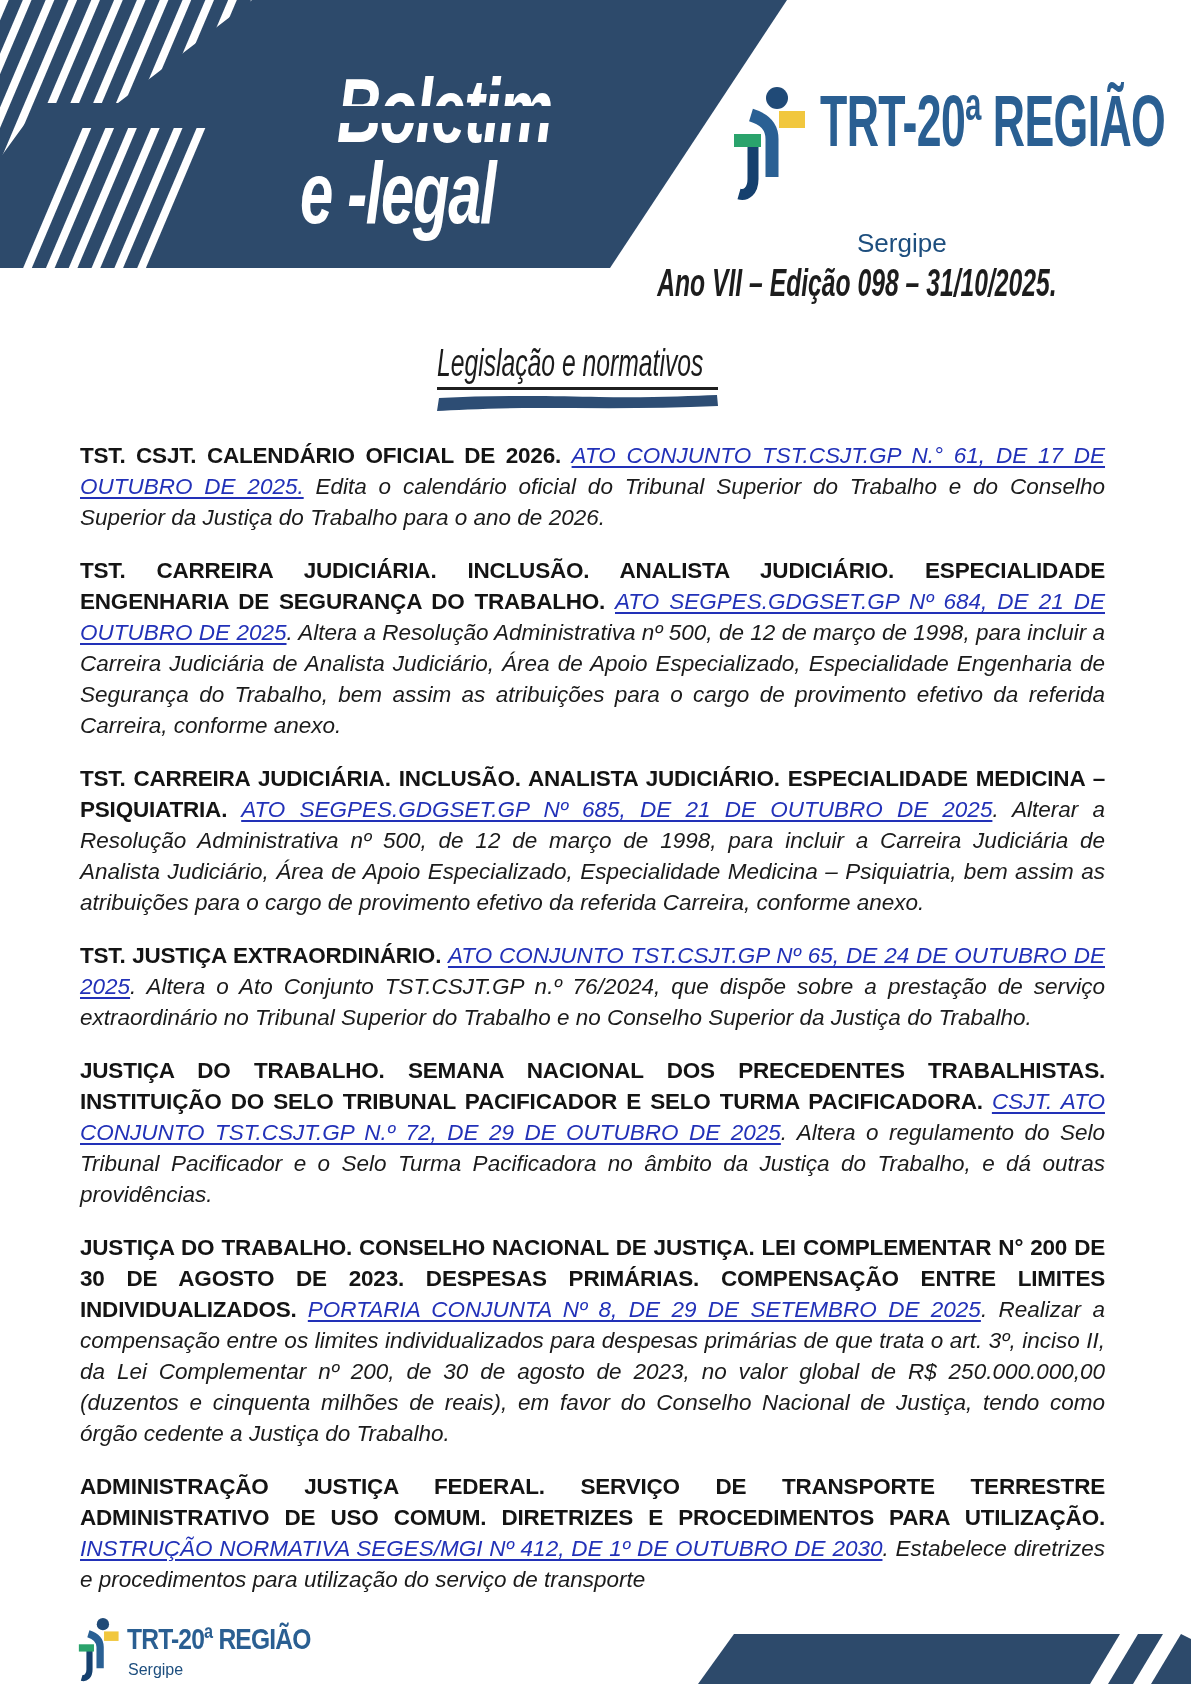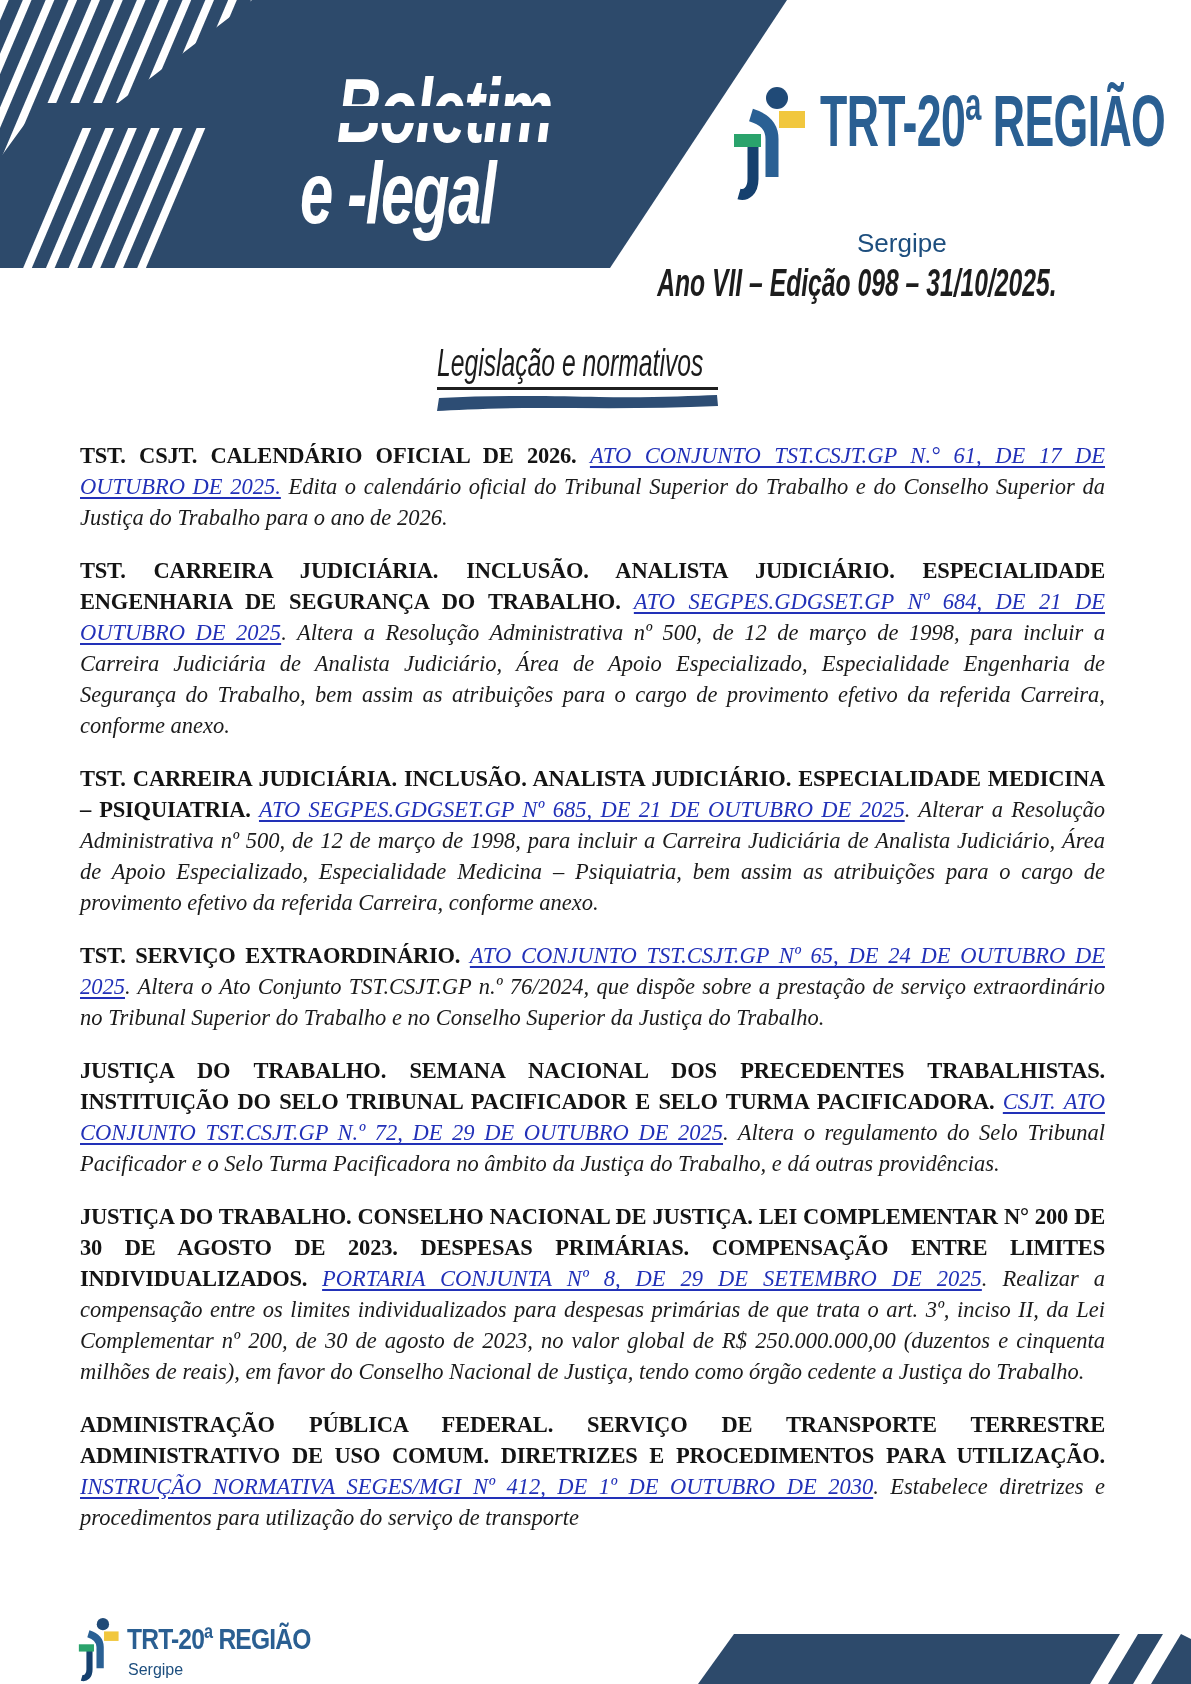--- a/index.html
+++ b/index.html
@@ -42,21 +42,21 @@
     transform:scaleX(.65); transform-origin:left top;
   }
   #section-title-rule { position:absolute; left:437px; top:387px; width:281px; height:3px; background:#1f1f1f; }
   #section-swoosh { position:absolute; left:437px; top:394px; }
   
   #body-paragraphs {
     position:absolute; left:80px; top:440px; width:1030px;
     font-size:22.5px; line-height:31px; color:#1b1b1b;
     text-align:justify; hyphens:manual; -webkit-hyphens:manual;
   }
-  #body-paragraphs p { margin:0 5px 22px 0;font-family:Liberation Serif, serif; }
+  #body-paragraphs p { margin:0 5px 22px 0; }
   #body-paragraphs .h  { font-weight:700; font-style:normal; color:#141414; letter-spacing:-0.2px; }
   #body-paragraphs .lk { font-style:italic; color:#2231b8; text-decoration:underline; text-decoration-thickness:1.5px; text-underline-offset:3px; cursor:pointer; }
   #body-paragraphs .ds { font-style:italic; color:#1b1b1b; }
   
   #footer-logo-text { left:127px; top:1624px; font-size:30px; transform:scaleX(.82); }
   #footer-logo-region { left:128px; top:1662px; font-size:16px; }
   #footer-band { position:absolute; left:0; top:1634px; width:1191px; height:50px; }
 </style>
 </head>
 <body>
@@ -106,27 +106,27 @@
     <path d="M2,4 C60,1 120,2 162,3 C212,4 252,2 280,1 L281,12 C220,15 160,14 100,14 C60,14 20,16 0,17 Z" fill="#2d4d74"></path>
   </svg>
 
   <div id="body-paragraphs">
     <p><span class="h">TST. CSJT. CALENDÁRIO OFICIAL DE 2026. </span><span class="lk">ATO CONJUNTO TST.CSJT.GP N.° 61, DE 17 DE OUTUBRO DE 2025.</span><span class="ds"> Edita o calendário oficial do Tribunal Superior do Trabalho e do Conselho Superior da Justiça do Tra­balho para o ano de 2026.</span></p>
 
     <p><span class="h">TST. CARREIRA JUDICIÁRIA. INCLUSÃO. ANALISTA JUDICIÁRIO. ESPECIALIDADE ENGENHARIA DE SEGU­RANÇA DO TRABALHO. </span><span class="lk">ATO SEGPES.GDGSET.GP Nº 684, DE 21 DE OUTUBRO DE 2025</span><span class="ds">. Altera a Resolução Administrativa nº 500, de 12 de março de 1998, para incluir a Carreira Judiciária de Analista Judiciário, Área de Apoio Especializado, Especialidade Engenharia de Segurança do Trabalho, bem assim as atribuições para o cargo de provimento efetivo da referida Carreira, conforme anexo.</span></p>
 
     <p><span class="h">TST. CARREIRA JUDICIÁRIA. INCLUSÃO. ANALISTA JUDICIÁRIO. ESPECIALIDADE MEDICINA – PSIQUIATRIA. </span><span class="lk">ATO SEGPES.GDGSET.GP Nº 685, DE 21 DE OUTUBRO DE 2025</span><span class="ds">. Alterar a Resolução Administrativa nº 500, de 12 de março de 1998, para incluir a Carreira Judiciária de Analista Judiciário, Área de Apoio Especializa­do, Especialidade Medicina – Psiquiatria, bem assim as atribuições para o cargo de provimento efetivo da referida Carreira, conforme anexo.</span></p>
 
-    <p><span class="h">TST. SERVIÇO EXTRAORDINÁRIO. </span><span class="lk">ATO CONJUNTO TST.CSJT.GP Nº 65, DE 24 DE OUTUBRO DE 2025</span><span class="ds">. Altera o Ato Conjunto TST.CSJT.GP n.º 76/2024, que dispõe sobre a prestação de serviço extraordinário no Tribunal Superior do Trabalho e no Conselho Superior da Justiça do Trabalho.</span></p>
+    <p><span class="h">TST. JUSTIÇA EXTRAORDINÁRIO. </span><span class="lk">ATO CONJUNTO TST.CSJT.GP Nº 65, DE 24 DE OUTUBRO DE 2025</span><span class="ds">. Altera o Ato Conjunto TST.CSJT.GP n.º 76/2024, que dispõe sobre a prestação de serviço extraordinário no Tribunal Superior do Trabalho e no Conselho Superior da Justiça do Trabalho.</span></p>
 
     <p><span class="h">JUSTIÇA DO TRABALHO. SEMANA NACIONAL DOS PRECEDENTES TRABALHISTAS. INSTITUIÇÃO DO SELO TRIBUNAL PACIFICADOR E SELO TURMA PACIFICADORA. </span><span class="lk">CSJT. ATO CONJUNTO TST.CSJT.GP N.º 72, DE 29 DE OUTUBRO DE 2025</span><span class="ds">. Altera o regulamento do Selo Tribunal Pacificador e o Selo Turma Pacificadora no âmbito da Justiça do Trabalho, e dá outras providências.</span></p>
 
     <p><span class="h">JUSTIÇA DO TRABALHO. CONSELHO NACIONAL DE JUSTIÇA. LEI COMPLEMENTAR N° 200 DE 30 DE AGOS­TO DE 2023. DESPESAS PRIMÁRIAS. COMPENSAÇÃO ENTRE LIMITES INDIVIDUALIZADOS. </span><span class="lk">PORTARIA CON­JUNTA Nº 8, DE 29 DE SETEMBRO DE 2025</span><span class="ds">. Realizar a compensação entre os limites individualizados para despesas primárias de que trata o art. 3º, inciso II, da Lei Complementar nº 200, de 30 de agosto de 2023, no valor global de R$ 250.000.000,00 (duzentos e cinquenta milhões de reais), em favor do Conselho Nacio­nal de Justiça, tendo como órgão cedente a Justiça do Trabalho.</span></p>
 
-    <p><span class="h">ADMINISTRAÇÃO PÚBLICA FEDERAL. SERVIÇO DE TRANSPORTE TERRESTRE ADMINISTRATIVO DE USO COMUM. DIRETRIZES E PROCEDIMENTOS PARA UTILIZAÇÃO. </span><span class="lk">INSTRUÇÃO NORMATIVA SEGES/MGI Nº 412, DE 1º DE OUTUBRO DE 2030</span><span class="ds">. Estabelece diretrizes e procedimentos para utilização do serviço de transporte</span></p>
+    <p><span class="h">ADMINISTRAÇÃO JUSTIÇA FEDERAL. SERVIÇO DE TRANSPORTE TERRESTRE ADMINISTRATIVO DE USO COMUM. DIRETRIZES E PROCEDIMENTOS PARA UTILIZAÇÃO. </span><span class="lk">INSTRUÇÃO NORMATIVA SEGES/MGI Nº 412, DE 1º DE OUTUBRO DE 2030</span><span class="ds">. Estabelece diretrizes e procedimentos para utilização do serviço de transporte</span></p>
   </div>
 
   <svg class="logo-icon" style="left:78px; top:1618px;" width="42" height="66" viewBox="0 0 74 118" xmlns="http://www.w3.org/2000/svg">
     <circle cx="44" cy="11" r="11" fill="#204a77"></circle>
     <path d="M18,28 C31,32 39,39 39,52 L39,90" stroke="#2a6094" stroke-width="13" fill="none"></path>
     <path d="M20,58 L20,92 C20,104 13,109 6,107" stroke="#15406e" stroke-width="11" fill="none"></path>
     <rect x="46" y="24" width="26" height="17" fill="#f1c73e"></rect>
     <rect x="1" y="47" width="27" height="13" fill="#2aa36c"></rect>
   </svg>
   <div id="footer-logo-text" class="logo-text">TRT-20ª REGIÃO</div>

